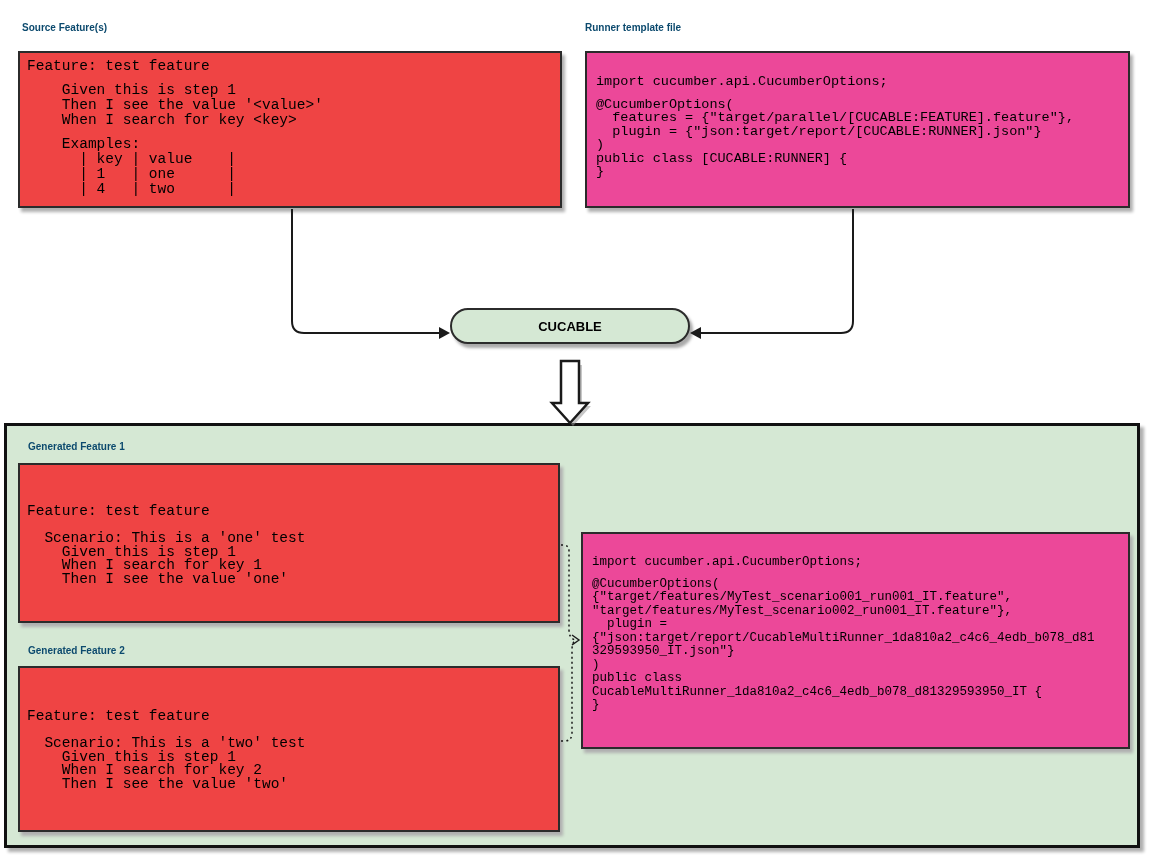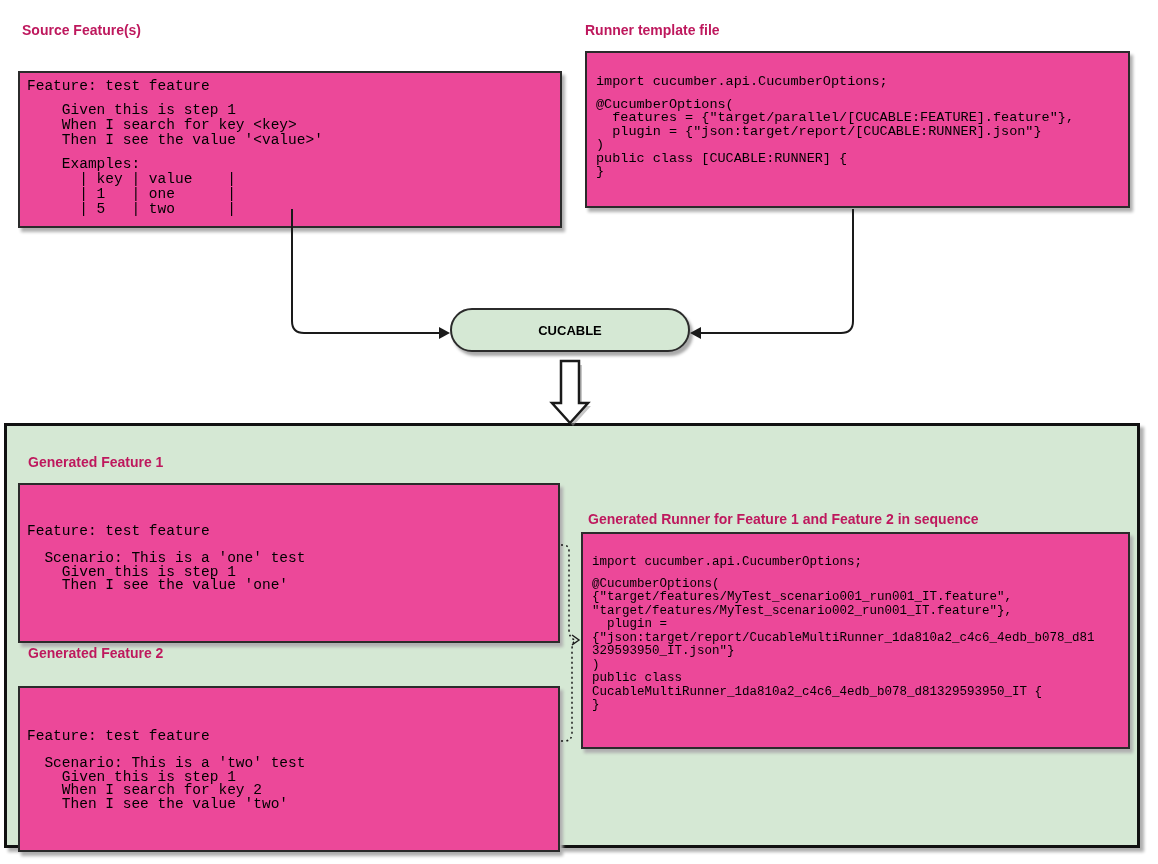--- a/index.html
+++ b/index.html
@@ -1,106 +1,106 @@
 <!DOCTYPE html>
 <html><head>
 <meta charset="utf-8">
 <style>
   html,body{margin:0;padding:0;background:#ffffff;}
   #stage{position:relative;width:1158px;height:864px;background:#ffffff;overflow:hidden;
          font-family:"Liberation Sans",sans-serif;}
-  .node-label{position:absolute;font-family:"Liberation Sans",sans-serif;font-size:14px;
-              font-weight:bold;color:#be185d;white-space:nowrap;}
+  .node-label{position:absolute;font-family:"Liberation Sans",sans-serif;font-size:10px;
+              font-weight:bold;color:#0c4a6e;white-space:nowrap;}
   .codebox{position:absolute;border:2px solid #2b2b2b;box-shadow:3px 4px 3px #b0b0b0;
            box-sizing:border-box;overflow:hidden;}
-  .yellow{background:#ec4899;margin-top:20px;}
+  .yellow{background:#ef4444;}
   .blue{background:#ec4899;}
   .code{font-family:"Liberation Mono",monospace;color:#000;}
   .code-line{white-space:pre;}
   .box-src{left:18px;top:51px;width:544px;height:157px;padding:6px 0 0 7px;}
   .box-src .code-line{height:15px;line-height:15px;font-size:14.5px;}
   .box-src .code-line.blank{height:9px;}
   .box-tpl{left:585px;top:51px;width:545px;height:157px;padding:22px 0 0 9px;}
   .box-tpl .code-line{height:13.5px;line-height:13.5px;font-size:13.5px;}
   .box-tpl .code-line.blank{height:9px;}
   .box-gf1{left:18px;top:463px;width:542px;height:160px;padding:40px 0 0 7px;}
   .box-gf2{left:18px;top:666px;width:542px;height:166px;padding:42px 0 0 7px;}
   .box-gf1 .code-line,.box-gf2 .code-line{height:13.5px;line-height:13.5px;font-size:14.5px;}
   .box-run{left:581px;top:532px;width:549px;height:217px;padding:22px 0 0 9px;}
   .box-run .code-line{height:13.5px;line-height:13.5px;font-size:12.5px;}
   .box-run .code-line.blank{height:8px;}
   #output-container{position:absolute;left:4px;top:423px;width:1136px;height:425px;
     background:#d5e8d4;border:3px solid #111;box-sizing:border-box;box-shadow:4px 4px 3px #b0b0b0;}
-  #cucable-node{position:absolute;left:450px;top:308px;width:240px;height:44px;
+  #cucable-node{position:absolute;left:450px;top:308px;width:240px;height:36px;
     background:#d5e8d4;border:2px solid #2b2b2b;border-radius:26px;box-sizing:border-box;
     box-shadow:3px 4px 3px #aaaaaa;display:flex;align-items:center;justify-content:center;}
   #cucable-node span{font-family:"Liberation Sans",sans-serif;font-size:13px;font-weight:bold;color:#000;}
   #wires{position:absolute;left:0;top:0;width:1158px;height:864px;pointer-events:none;}
 </style>
 </head>
 <body>
 
 <div id="stage">
 
   <div class="node-label" style="left:22px;top:22px;">Source Feature(s)</div>
   <div class="codebox yellow box-src code">
     <div>
         <div class="code-line">Feature: test feature</div>
         <div class="code-line blank"></div>
         <div class="code-line">    Given this is step 1</div>
+        <div class="code-line">    Then I see the value '&lt;value&gt;'</div>
         <div class="code-line">    When I search for key &lt;key&gt;</div>
-        <div class="code-line">    Then I see the value '&lt;value&gt;'</div>
         <div class="code-line blank"></div>
         <div class="code-line">    Examples:</div>
         <div class="code-line">      | key | value    |</div>
         <div class="code-line">      | 1   | one      |</div>
-        <div class="code-line">      | 5   | two      |</div>
+        <div class="code-line">      | 4   | two      |</div>
       </div>
   </div>
 
   <div class="node-label" style="left:585px;top:22px;">Runner template file</div>
   <div class="codebox blue box-tpl code">
     <div>
         <div class="code-line">import cucumber.api.CucumberOptions;</div>
         <div class="code-line blank"></div>
         <div class="code-line">@CucumberOptions(</div>
         <div class="code-line">  features = {"target/parallel/[CUCABLE:FEATURE].feature"},</div>
         <div class="code-line">  plugin = {"json:target/report/[CUCABLE:RUNNER].json"}</div>
         <div class="code-line">)</div>
         <div class="code-line">public class [CUCABLE:RUNNER] {</div>
         <div class="code-line">}</div>
       </div>
   </div>
 
   <div id="output-container"></div>
 
-  <div class="node-label" style="left:28px;top:441px;margin-top:13px;">Generated Feature 1</div>
+  <div class="node-label" style="left:28px;top:441px;">Generated Feature 1</div>
   <div class="codebox yellow box-gf1 code">
     <div>
         <div class="code-line">Feature: test feature</div>
         <div class="code-line blank"></div>
         <div class="code-line">  Scenario: This is a 'one' test</div>
         <div class="code-line">    Given this is step 1</div>
+        <div class="code-line">    When I search for key 1</div>
         <div class="code-line">    Then I see the value 'one'</div>
       </div>
   </div>
 
   <div class="node-label" style="left:28px;top:645px;">Generated Feature 2</div>
   <div class="codebox yellow box-gf2 code">
     <div>
         <div class="code-line">Feature: test feature</div>
         <div class="code-line blank"></div>
         <div class="code-line">  Scenario: This is a 'two' test</div>
         <div class="code-line">    Given this is step 1</div>
         <div class="code-line">    When I search for key 2</div>
         <div class="code-line">    Then I see the value 'two'</div>
       </div>
   </div>
 
-  <div class="node-label" style="left:588px;top:511px;">Generated Runner for Feature 1 and Feature 2 in sequence</div>
   <div class="codebox blue box-run code">
     <div>
         <div class="code-line">import cucumber.api.CucumberOptions;</div>
         <div class="code-line blank"></div>
         <div class="code-line">@CucumberOptions(</div>
         <div class="code-line">{"target/features/MyTest_scenario001_run001_IT.feature",</div>
         <div class="code-line">"target/features/MyTest_scenario002_run001_IT.feature"},</div>
         <div class="code-line">  plugin =</div>
         <div class="code-line">{"json:target/report/CucableMultiRunner_1da810a2_c4c6_4edb_b078_d81</div>
         <div class="code-line">329593950_IT.json"}</div>

